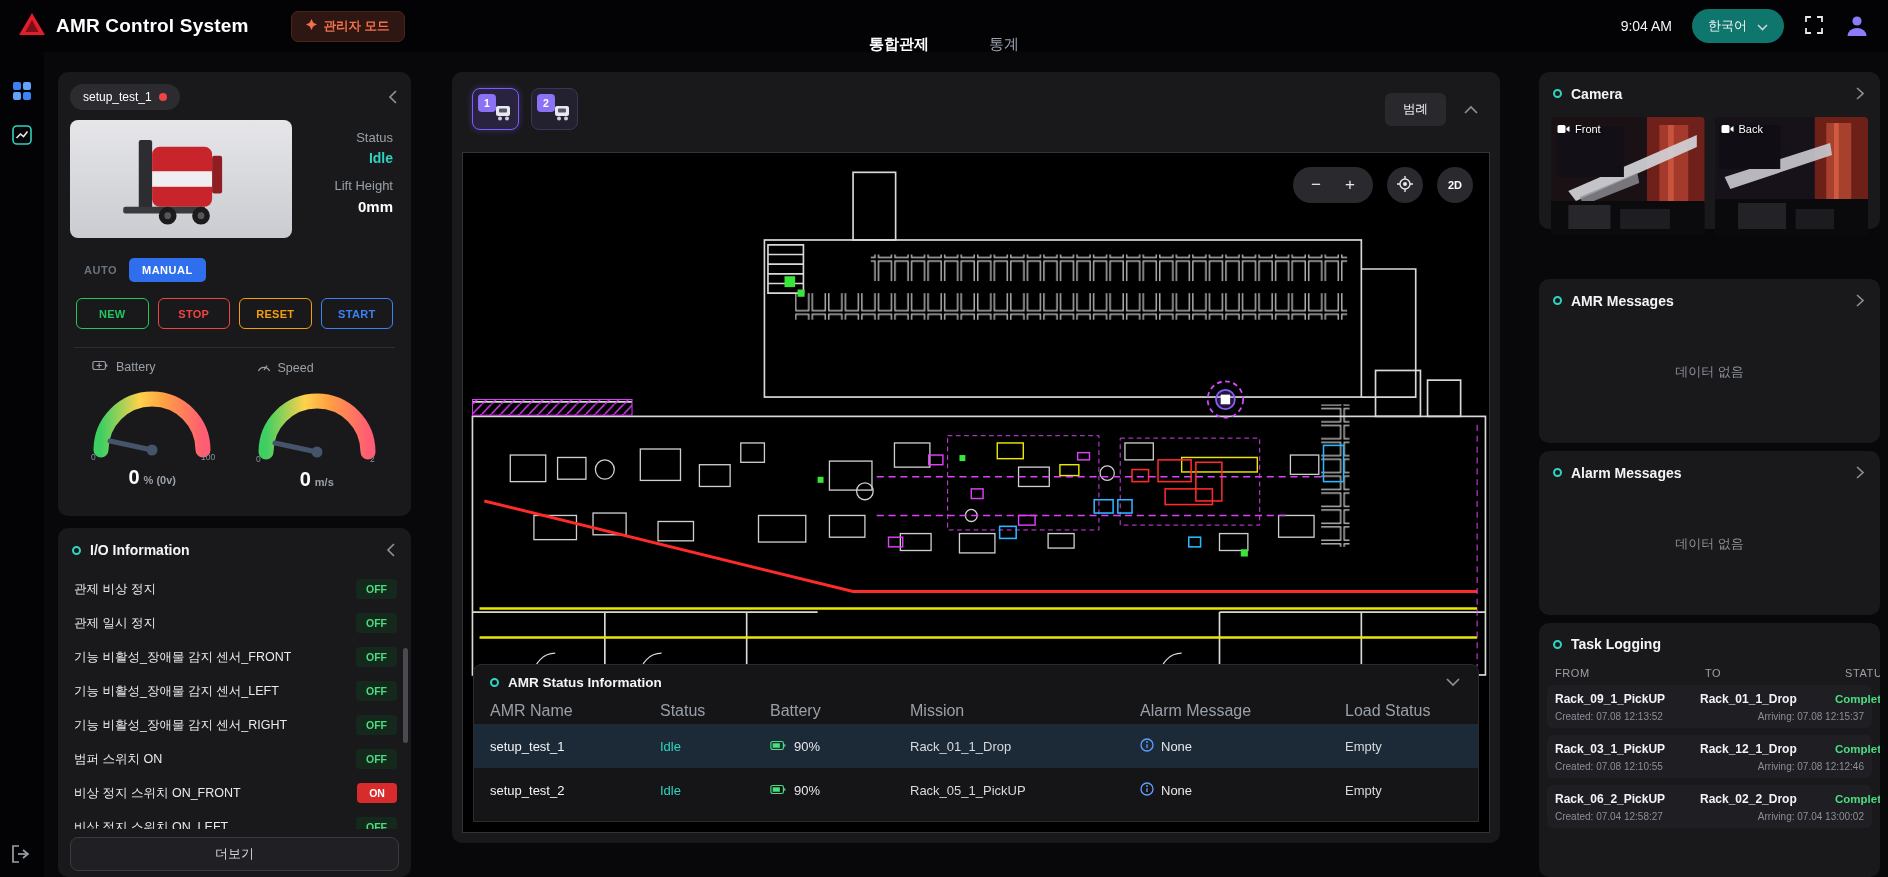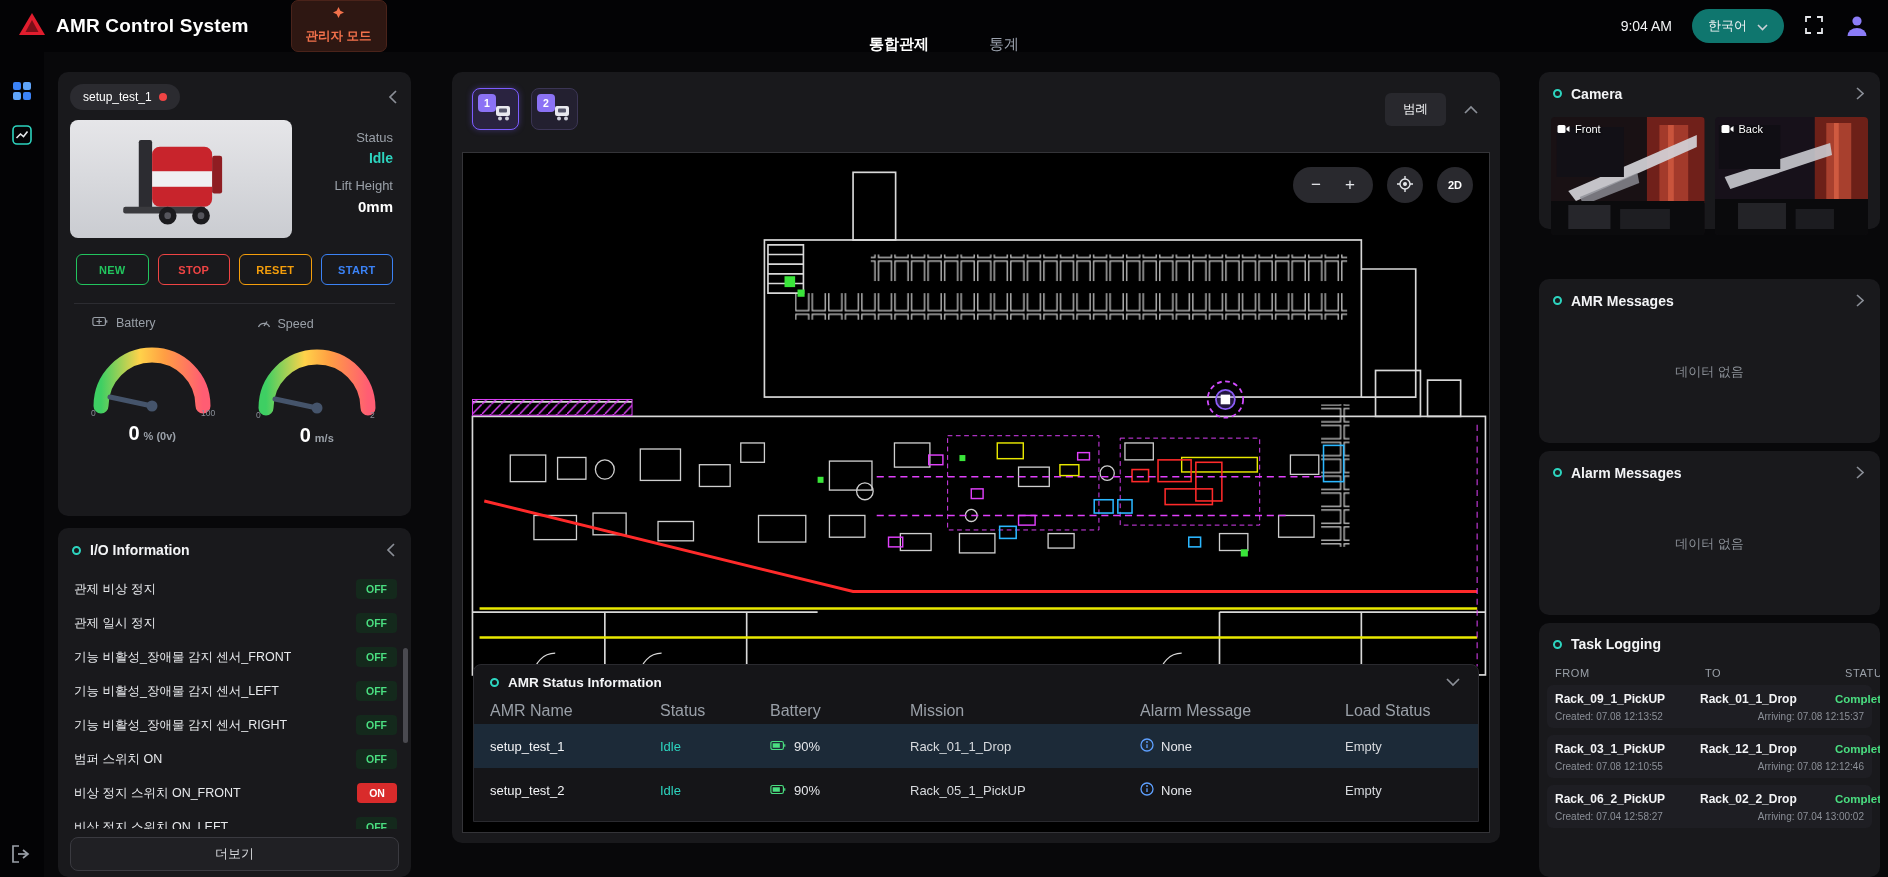--- a/index.html
+++ b/index.html
@@ -6,21 +6,21 @@
   html,body { width:1888px; height:877px; overflow:hidden; background:#08080a;
     font-family:"Liberation Sans", sans-serif; color:#e5e7eb; }
   #root { position:relative; width:1888px; height:877px; }
 
   
   .top-bar { position:absolute; top:0; left:0; right:0; height:52px; background:#030305;
     display:flex; align-items:center; padding:0 18px; z-index:30; }
   .brand { display:flex; align-items:center; gap:10px; }
   .brand h1 { font-size:19px; font-weight:bold; color:#fff; letter-spacing:.2px; }
   .admin-badge { margin-left:42px; background:#2e1712; border:1px solid #4a231a; color:#f2714b;
-    font-size:12.5px; font-weight:bold; padding:6px 14px; border-radius:7px; display:flex; align-items:center; gap:7px;flex-direction:column; }
+    font-size:12.5px; font-weight:bold; padding:6px 14px; border-radius:7px; display:flex; align-items:center; gap:7px; }
   .main-nav { position:absolute; left:50%; transform:translateX(-50%); display:flex; gap:60px;margin-top:36px; }
   .nav-item { font-size:15px; color:#9ca3af; cursor:pointer; }
   .nav-item.active { color:#fff; font-weight:bold; }
   .header-right { margin-left:auto; display:flex; align-items:center; gap:20px; }
   .clock { font-size:14px; color:#f3f4f6; }
   .lang-select { background:#0f766e; border-radius:18px; padding:8px 16px; display:flex; align-items:center;
     gap:10px; font-size:13px; color:#f3f4f6; cursor:pointer; }
   .icon-btn { background:none; border:none; cursor:pointer; display:flex; align-items:center; }
 
   
@@ -246,20 +246,24 @@
             <circle cx="78" cy="78" r="3" fill="#55555c"></circle>
         </svg>
       </div>
       <div class="robot-info">
         <div class="info-label">Status</div>
         <div class="info-val-teal">Idle</div>
         <div class="info-label">Lift Height</div>
         <div class="info-val">0mm</div>
       </div>
     </div>
+    <div class="mode-row">
+      <span class="auto-label">AUTO</span>
+      <button class="manual-btn">MANUAL</button>
+    </div>
     <div class="cmd-row">
       <button class="cmd-btn cmd-new">NEW</button>
       <button class="cmd-btn cmd-stop">STOP</button>
       <button class="cmd-btn cmd-reset">RESET</button>
       <button class="cmd-btn cmd-start">START</button>
     </div>
     <hr class="divider">
     <div class="gauge-area">
       <div class="gauge-col">
         <div class="gauge-label">

